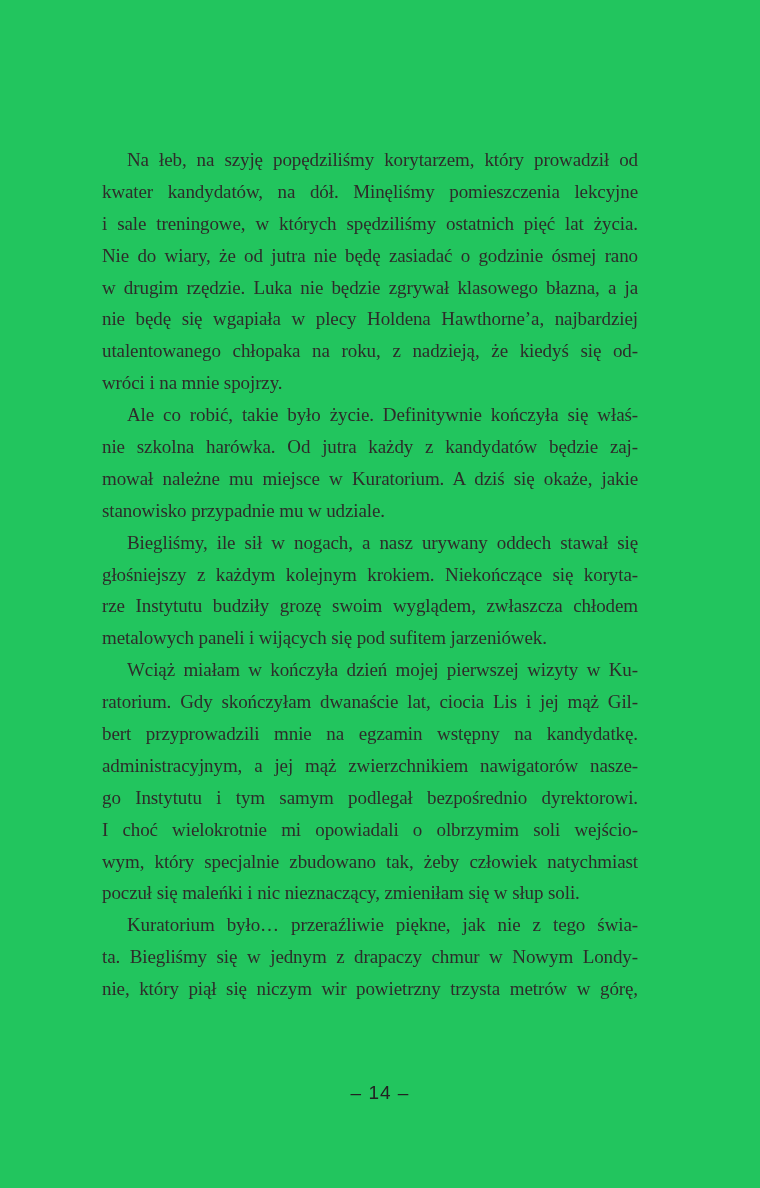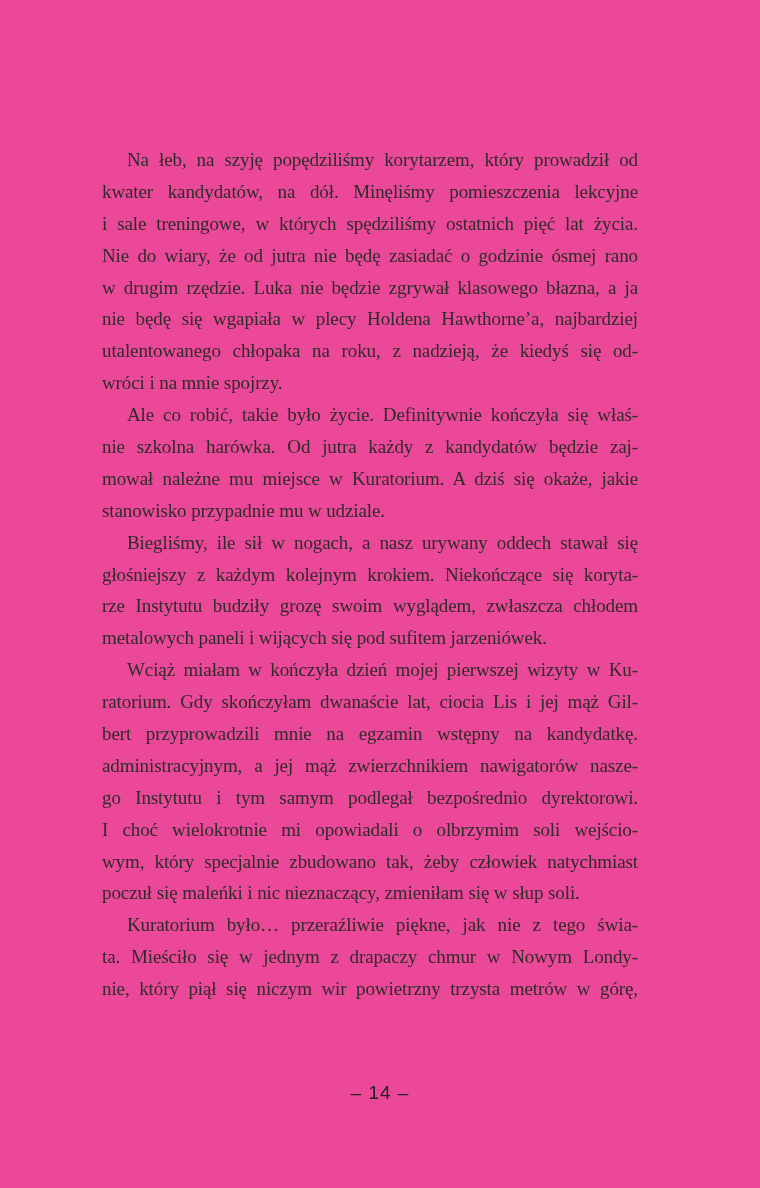--- a/index.html
+++ b/index.html
@@ -4,21 +4,21 @@
 <style>
   html, body {
     margin: 0;
     padding: 0;
     background: #ffffff;
   }
   .book-page {
     position: relative;
     width: 760px;
     height: 1188px;
-    background: #ec4899;
+    background: #22c55e;
     overflow: hidden;
     font-family: "Liberation Serif", "DejaVu Serif", serif;
   }
   .text-block {
     position: absolute;
     left: 102px;
     top: 144px;
     width: 536px;
     color: #2e2c2a;
     font-size: 19px;
@@ -92,21 +92,21 @@
       <div class="line">bert przyprowadzili mnie na egzamin wstępny na kandydatkę.</div>
       <div class="line">administracyjnym, a jej mąż zwierzchnikiem nawigatorów nasze-</div>
       <div class="line">go Instytutu i tym samym podlegał bezpośrednio dyrektorowi.</div>
       <div class="line">I choć wielokrotnie mi opowiadali o olbrzymim soli wejścio-</div>
       <div class="line">wym, który specjalnie zbudowano tak, żeby człowiek natychmiast</div>
       <div class="line para-last">poczuł się maleńki i nic nieznaczący, zmieniłam się w słup soli.</div>
     </div>
 
     <div class="paragraph">
       <div class="line indent">Kuratorium było… przeraźliwie piękne, jak nie z tego świa-</div>
-      <div class="line">ta. Mieściło się w jednym z drapaczy chmur w Nowym Londy-</div>
+      <div class="line">ta. Biegliśmy się w jednym z drapaczy chmur w Nowym Londy-</div>
       <div class="line">nie, który piął się niczym wir powietrzny trzysta metrów w górę,</div>
     </div>
 
   </div>
 
   <div class="page-footer">– 14 –</div>
 
 </div>
 
 </body></html>

